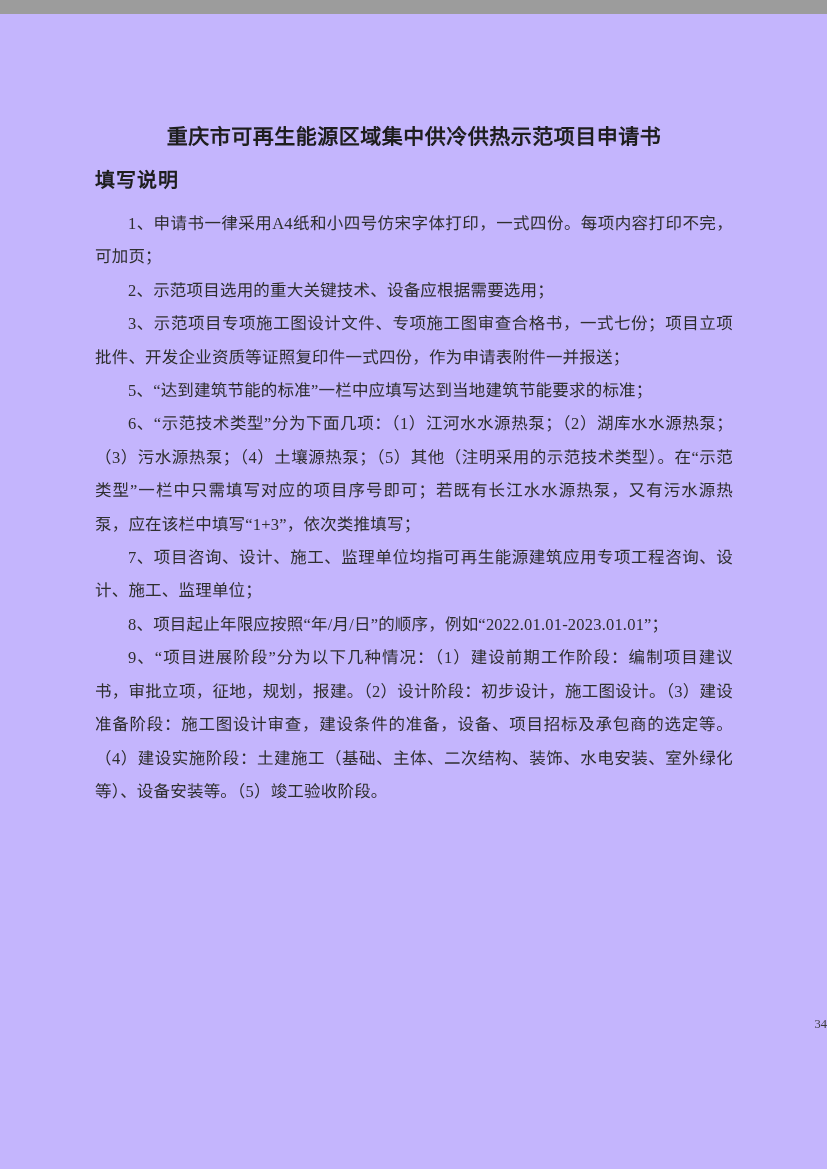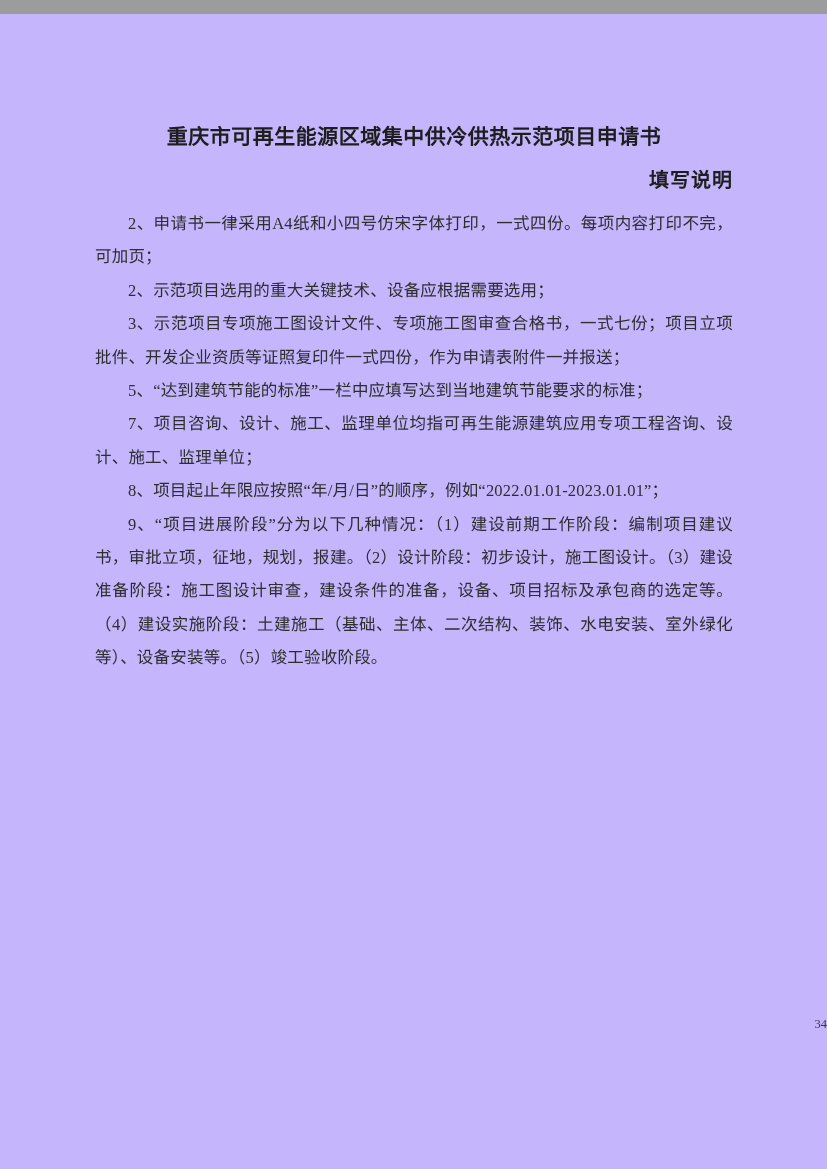--- a/index.html
+++ b/index.html
@@ -31,21 +31,21 @@
     text-align: center;
     letter-spacing: 0.5px;
     margin: 0 0 14px 0;
     color: #1e1e1e;
   }
   .doc-subtitle {
     font-family: "Liberation Sans", "DejaVu Sans", sans-serif;
     font-weight: bold;
     font-size: 20px;
     line-height: 28px;
-    text-align: right;
+    text-align: left;
     letter-spacing: 1px;
     margin: 0 0 13px 0;
     color: #1e1e1e;
   }
   .body-text p {
     font-family: "Liberation Serif", "DejaVu Serif", serif;
     font-size: 16.5px;
     line-height: 33.4px;
     text-align: justify;
     text-indent: 2em;
@@ -65,23 +65,24 @@
   }
 </style>
 </head>
 <body>
 
 <div class="page">
   <div class="content">
     <h1 class="doc-title">重庆市可再生能源区域集中供冷供热示范项目申请书</h1>
     <h2 class="doc-subtitle">填写说明</h2>
     <div class="body-text">
-      <p>2、申请书一律采用A4纸和小四号仿宋字体打印，一式四份。每项内容打印不完，可加页；</p>
+      <p>1、申请书一律采用A4纸和小四号仿宋字体打印，一式四份。每项内容打印不完，可加页；</p>
       <p>2、示范项目选用的重大关键技术、设备应根据需要选用；</p>
       <p>3、示范项目专项施工图设计文件、专项施工图审查合格书，一式七份；项目立项批件、开发企业资质等证照复印件一式四份，作为申请表附件一并报送；</p>
       <p>5、“达到建筑节能的标准”一栏中应填写达到当地建筑节能要求的标准；</p>
+      <p>6、“示范技术类型”分为下面几项：（1）江河水水源热泵；（2）湖库水水源热泵；（3）污水源热泵；（4）土壤源热泵；（5）其他（注明采用的示范技术类型）。在“示范类型”一栏中只需填写对应的项目序号即可；若既有长江水水源热泵，又有污水源热泵，应在该栏中填写“1+3”，依次类推填写；</p>
       <p>7、项目咨询、设计、施工、监理单位均指可再生能源建筑应用专项工程咨询、设计、施工、监理单位；</p>
       <p>8、项目起止年限应按照“年/月/日”的顺序，例如“2022.01.01-2023.01.01”；</p>
       <p>9、“项目进展阶段”分为以下几种情况：（1）建设前期工作阶段：编制项目建议书，审批立项，征地，规划，报建。（2）设计阶段：初步设计，施工图设计。（3）建设准备阶段：施工图设计审查，建设条件的准备，设备、项目招标及承包商的选定等。（4）建设实施阶段：土建施工（基础、主体、二次结构、装饰、水电安装、室外绿化等）、设备安装等。（5）竣工验收阶段。</p>
     </div>
   </div>
   <div class="page-number">34</div>
 </div>
 
 </body></html>

